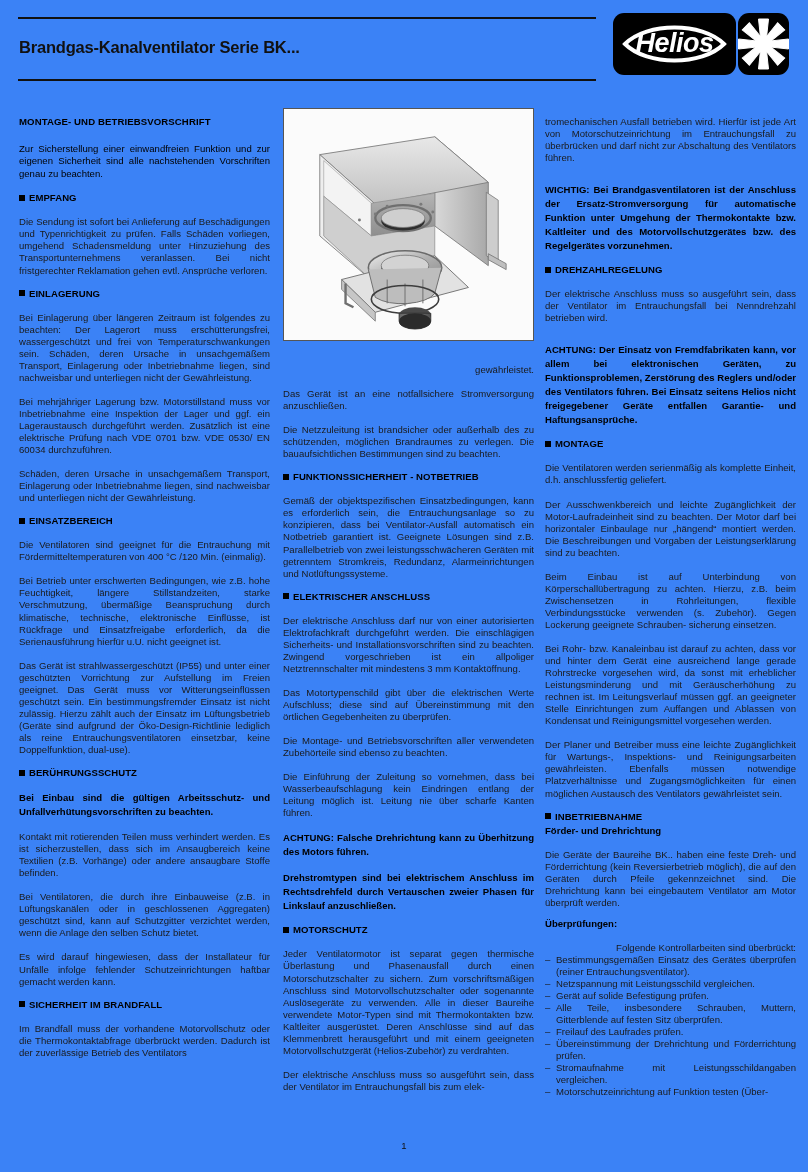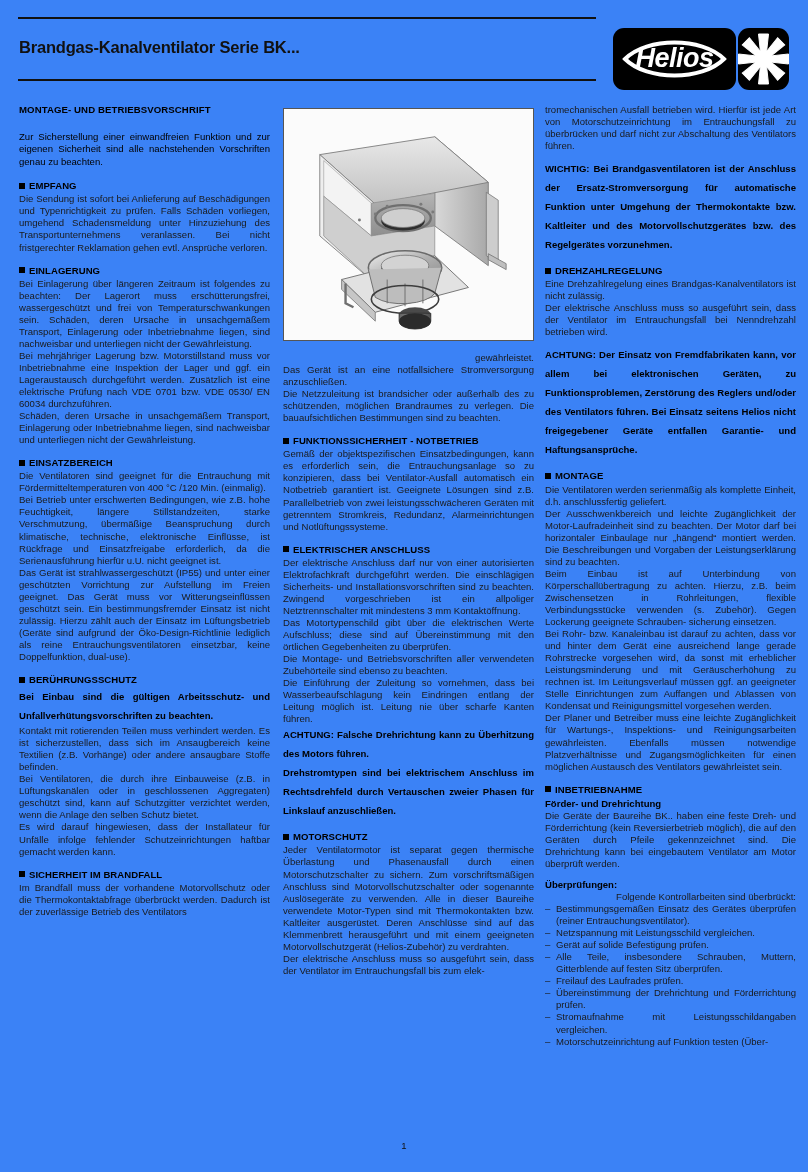--- a/index.html
+++ b/index.html
@@ -43,21 +43,21 @@
     font-weight: bold;
     letter-spacing: -0.2px;
     color: #111111;
     white-space: nowrap;
   }
 
   
   .logo {
     position: absolute;
     left: 613px;
-    top: 28px;
+    top: 13px;
     width: 176px;
     height: 62px;
   }
   .logo-left {
     position: absolute;
     left: 0;
     top: 0;
     width: 123px;
     height: 62px;
     background: #000000;
@@ -106,21 +106,21 @@
     font-size: 9.55px;
     line-height: 12.05px;
     text-align: justify;
     color: #1a1a1a;
   }
   .col-left   { left: 19px; }
   .col-mid    { left: 283px; }
   .col-right  { left: 545px; }
 
   .col p {
-    margin: 0 0 0 0;
+    margin: 12px 0 0 0;
     text-align: justify;
     hyphens: none;
   }
   .col p.noj { text-align: right; }
 
   .doc-title {
     font-size: 9.6px;
     font-weight: bold;
     letter-spacing: 0.1px;
     margin-bottom: 15px !important;
@@ -143,21 +143,21 @@
     display: inline-block;
     width: 6px;
     height: 6px;
     background: #000000;
     margin-right: 4px;
     vertical-align: 0.5px;
   }
   .bold {
     font-weight: bold;
     color: #000000;
-    line-height: 19px;
+    line-height: 14px;
   }
   .subhead {
     font-weight: bold;
     color: #000000;
     margin-top: 2px !important;
   }
   .spacer-sm { height: 7px; }
 
   
   .dashlist { margin: 0; padding: 0; list-style: none; }
@@ -352,21 +352,20 @@
     <p>Jeder Ventilatormotor ist separat gegen thermische Überlastung und Phasenausfall durch einen Motorschutzschalter zu sichern. Zum vorschriftsmäßigen Anschluss sind Motorvollschutzschalter oder sogenannte Auslösegeräte zu verwenden. Alle in dieser Baureihe verwendete Motor-Typen sind mit Thermokontakten bzw. Kaltleiter ausgerüstet. Deren Anschlüsse sind auf das Klemmenbrett herausgeführt und mit einem geeigneten Motorvollschutzgerät (Helios-Zubehör) zu verdrahten.</p>
     <p>Der elektrische Anschluss muss so ausgeführt sein, dass der Ventilator im Entrauchungsfall bis zum elek-</p>
   </div>
 
   <div class="col col-right">
     <p>tromechanischen Ausfall betrieben wird. Hierfür ist jede Art von Motorschutzeinrichtung im Entrauchungsfall zu überbrücken und darf nicht zur Abschaltung des Ventilators führen.</p>
     <div class="spacer-sm"></div>
     <p class="bold">WICHTIG: Bei Brandgasventilatoren ist der Anschluss der Ersatz-Stromversorgung für automatische Funktion unter Umgehung der Thermokontakte bzw. Kaltleiter und des Motorvollschutzgerätes bzw. des Regelgerätes vorzunehmen.</p>
 
     <p class="sec"><span class="bullet"></span><span>DREHZAHLREGELUNG</span></p>
-    <p>Eine Drehzahlregelung eines Brandgas-Kanalventilators ist nicht zulässig.</p>
     <p>Der elektrische Anschluss muss so ausgeführt sein, dass der Ventilator im Entrauchungsfall bei Nenndrehzahl betrieben wird.</p>
     <div class="spacer-sm"></div>
     <p class="bold">ACHTUNG: Der Einsatz von Fremdfabrikaten kann, vor allem bei elektronischen Geräten, zu Funktionsproblemen, Zerstörung des Reglers und/oder des Ventilators führen. Bei Einsatz seitens Helios nicht freigegebener Geräte entfallen Garantie- und Haftungsansprüche.</p>
 
     <p class="sec"><span class="bullet"></span><span>MONTAGE</span></p>
     <p>Die Ventilatoren werden serienmäßig als komplette Einheit, d.h. anschlussfertig geliefert.</p>
     <p>Der Ausschwenkbereich und leichte Zugänglichkeit der Motor-Laufradeinheit sind zu beachten. Der Motor darf bei horizontaler Einbaulage nur „hängend“ montiert werden. Die Beschreibungen und Vorgaben der Leistungserklärung sind zu beachten.</p>
     <p>Beim Einbau ist auf Unterbindung von Körperschallübertragung zu achten. Hierzu, z.B. beim Zwischensetzen in Rohrleitungen, flexible Verbindungsstücke verwenden (s. Zubehör). Gegen Lockerung geeignete Schrauben- sicherung einsetzen.</p>
     <p>Bei Rohr- bzw. Kanaleinbau ist darauf zu achten, dass vor und hinter dem Gerät eine ausreichend lange gerade Rohrstrecke vorgesehen wird, da sonst mit erheblicher Leistungsminderung und mit Geräuscherhöhung zu rechnen ist. Im Leitungsverlauf müssen ggf. an geeigneter Stelle Einrichtungen zum Auffangen und Ablassen von Kondensat und Reinigungsmittel vorgesehen werden.</p>
     <p>Der Planer und Betreiber muss eine leichte Zugänglichkeit für Wartungs-, Inspektions- und Reinigungsarbeiten gewährleisten. Ebenfalls müssen notwendige Platzverhältnisse und Zugangsmöglichkeiten für einen möglichen Austausch des Ventilators gewährleistet sein.</p>

